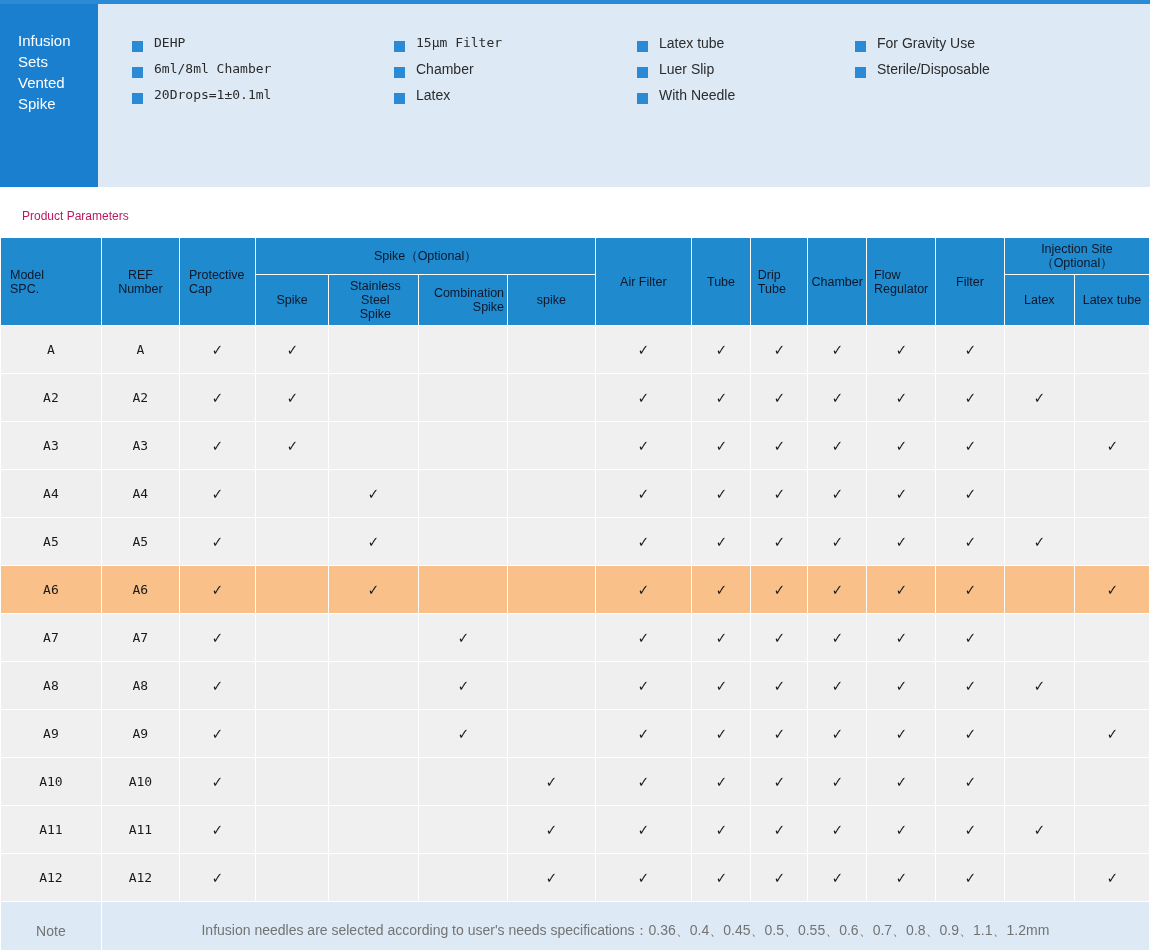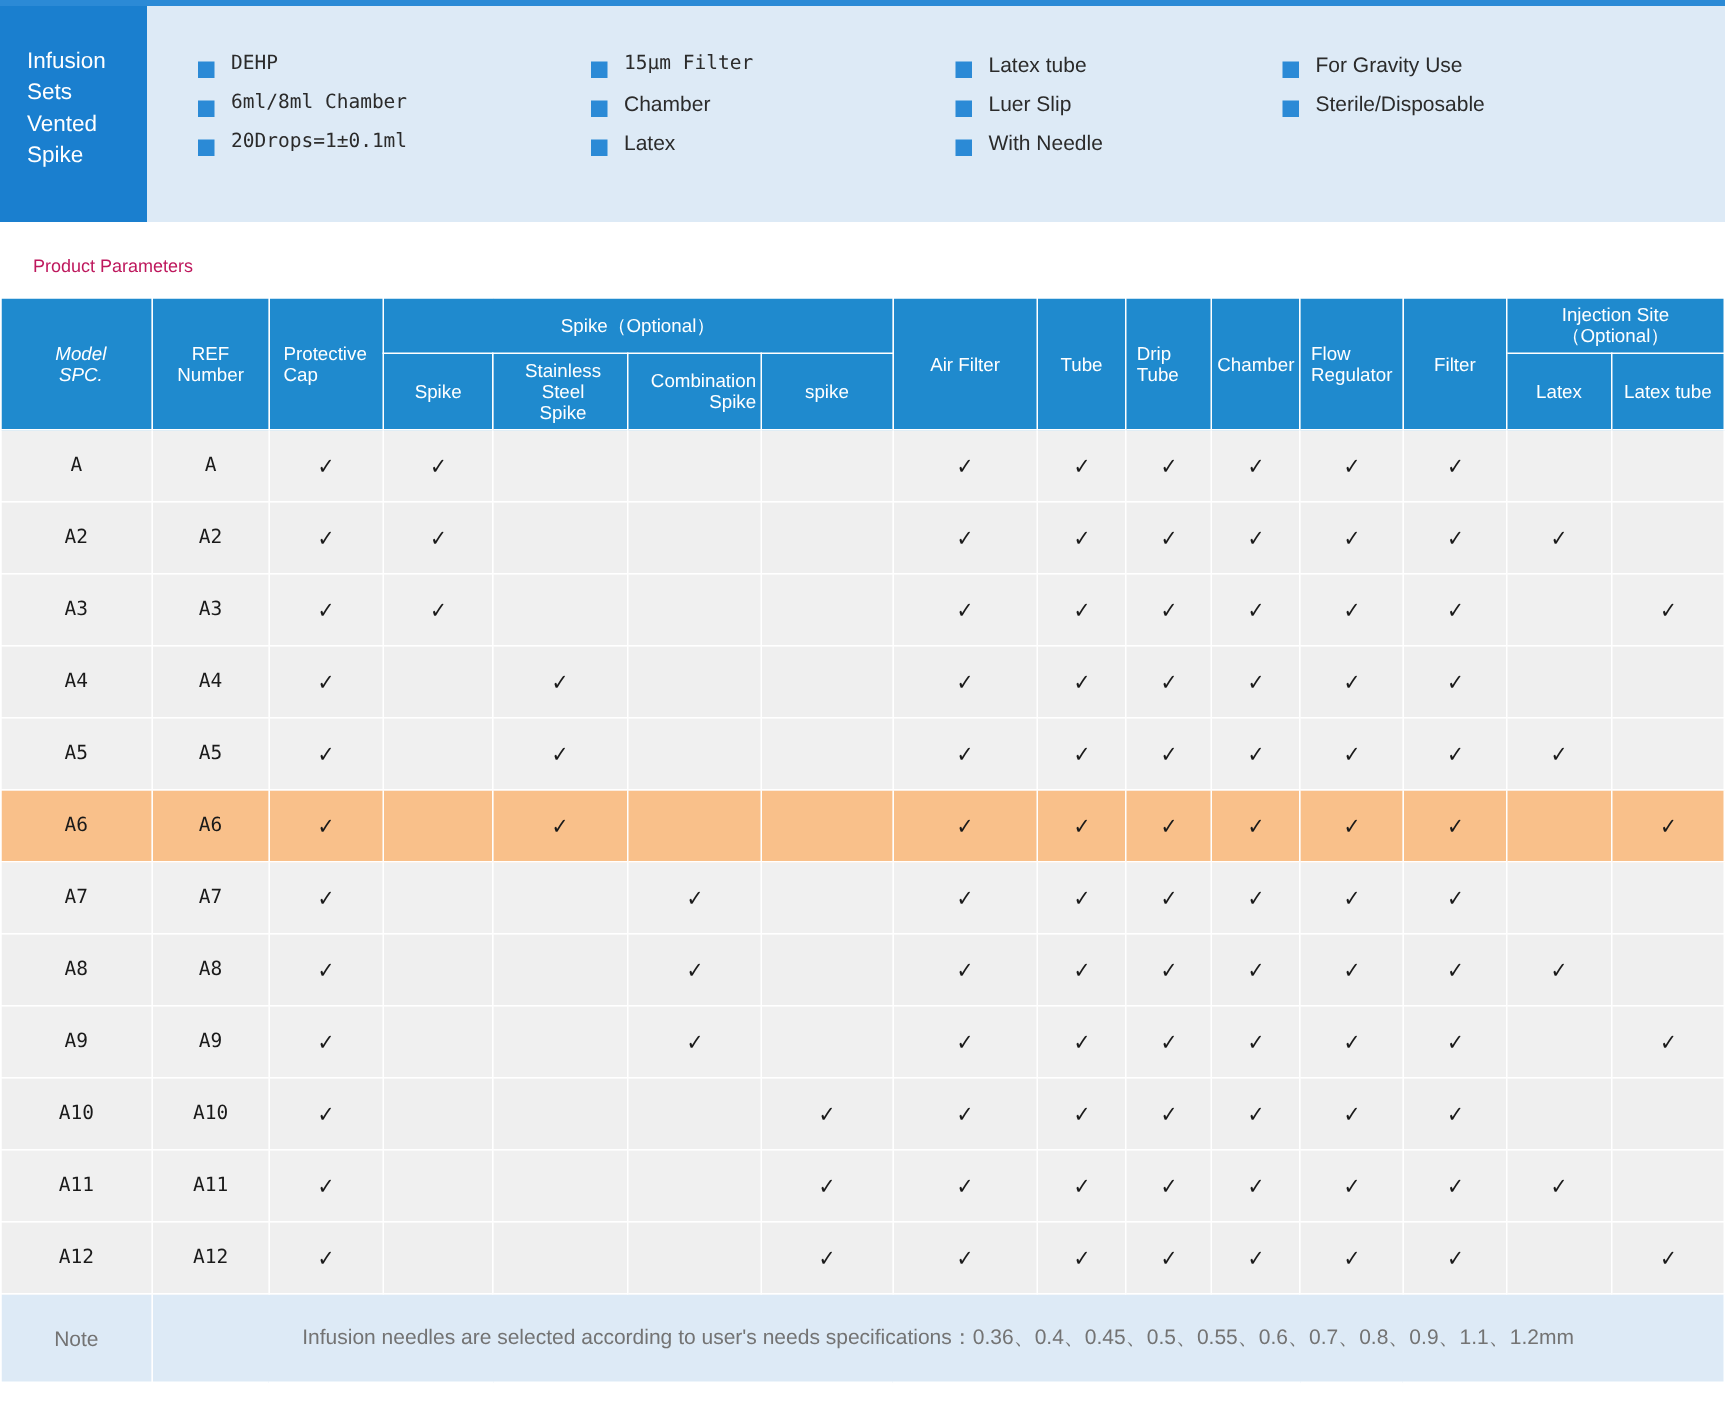--- a/index.html
+++ b/index.html
@@ -11,21 +11,21 @@
     width: 1150px;
     height: 950px;
     font-family: "Liberation Sans", sans-serif;
     color: #222;
     overflow: hidden;
   }
 
   
   .banner {
     display: flex;
-    height: 148px;
+    height: 187px;
     background: #ddeaf6;
     border-top: 4px solid #2b8ad6;
     box-sizing: border-box;
   }
   .banner-title {
     width: 98px;
     background: #1a7fcf;
     color: #ffffff;
     font-size: 15px;
     line-height: 21px;
@@ -79,21 +79,21 @@
     width: 1150px;
     table-layout: fixed;
   }
   table.params th, table.params td {
     border: 1px solid #ffffff;
     text-align: center;
     vertical-align: middle;
   }
   thead th {
     background: #1f8ace;
-    color: #ffffff;
+    color: #0f172a;
     font-weight: normal;
     font-size: 12.5px;
     line-height: 14px;
     padding: 4px 3px;
   }
   tbody td {
     background: #f0f0f0;
     height: 45px;
     font-size: 13px;
     color: #1a1a1a;
@@ -208,21 +208,21 @@
     <col style="width:56px">
     <col style="width:57px">
     <col style="width:67px">
     <col style="width:67px">
     <col style="width:68px">
     <col style="width:73px">
   </colgroup>
   <thead>
     <tr>
       <th rowspan="2">
-        <div class="left-pad" style="text-align:center;padding-left:6px;font-style:italic;">
+        <div class="left-pad" style="text-align:left;padding-left:6px;">
           <div>Model</div>
           <div>SPC.</div>
         </div>
       </th>
       <th rowspan="2">
         <div>REF</div>
         <div>Number</div>
       </th>
       <th rowspan="2">
         <div style="text-align:left;padding-left:6px;">

